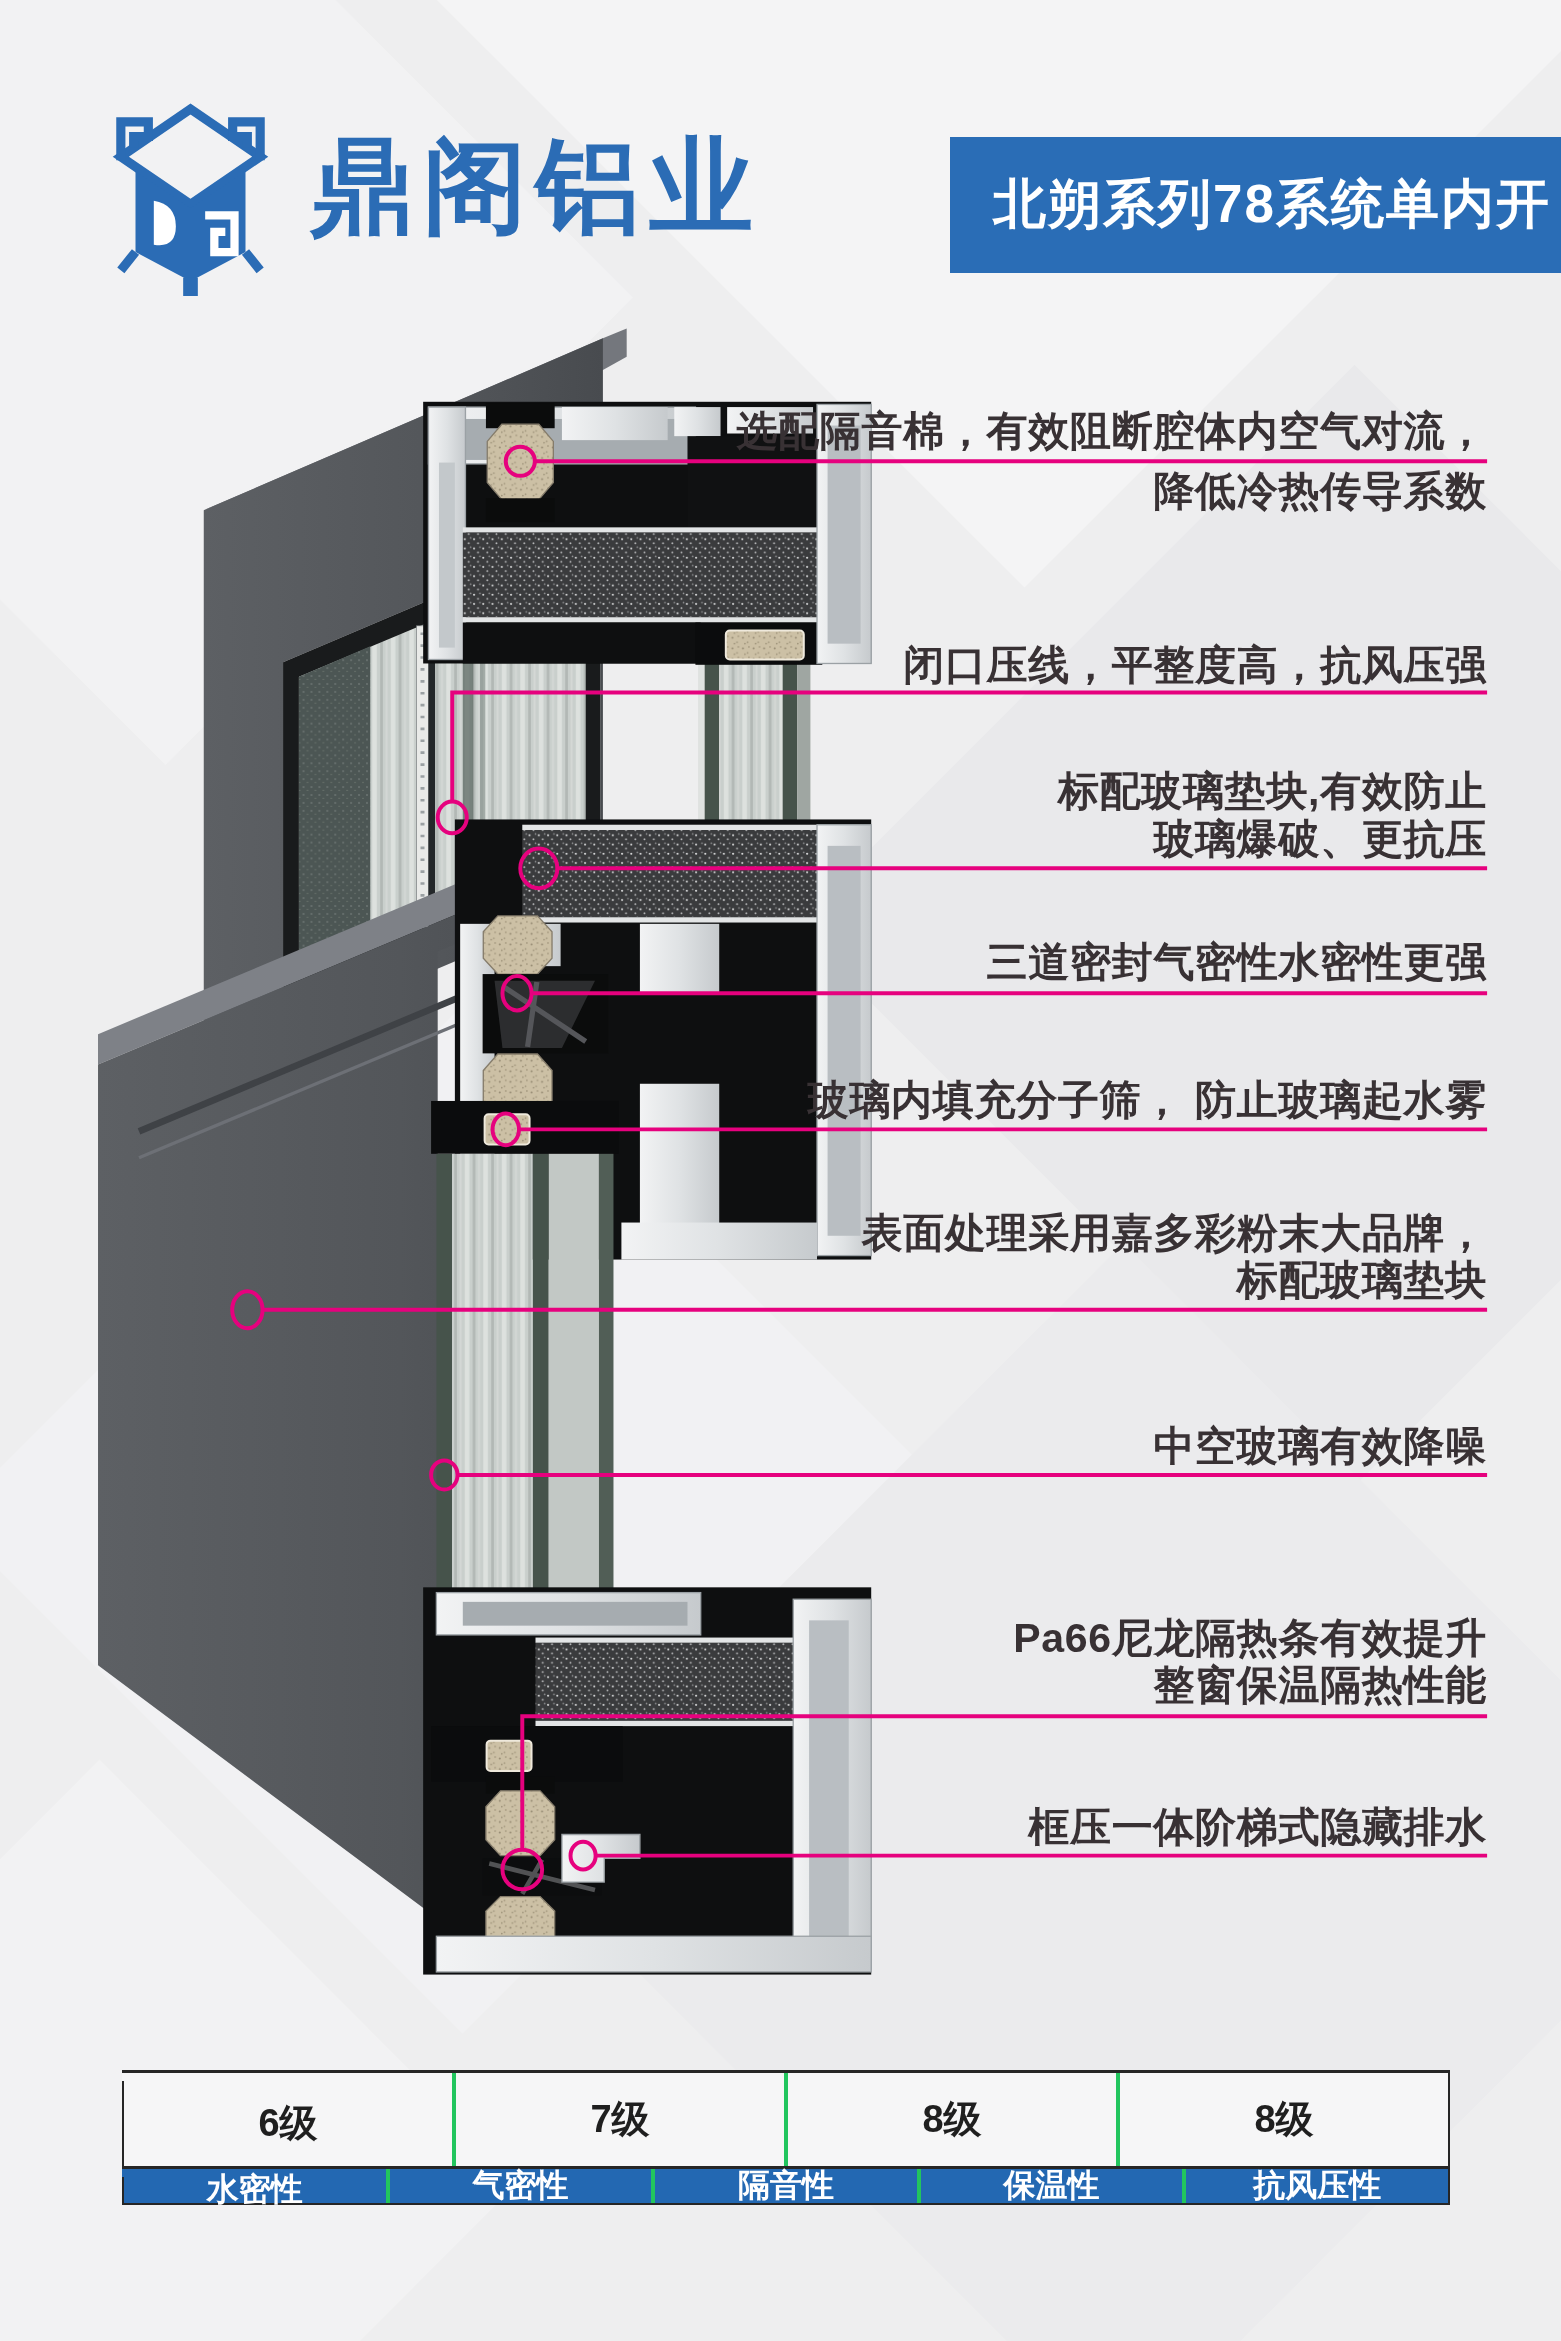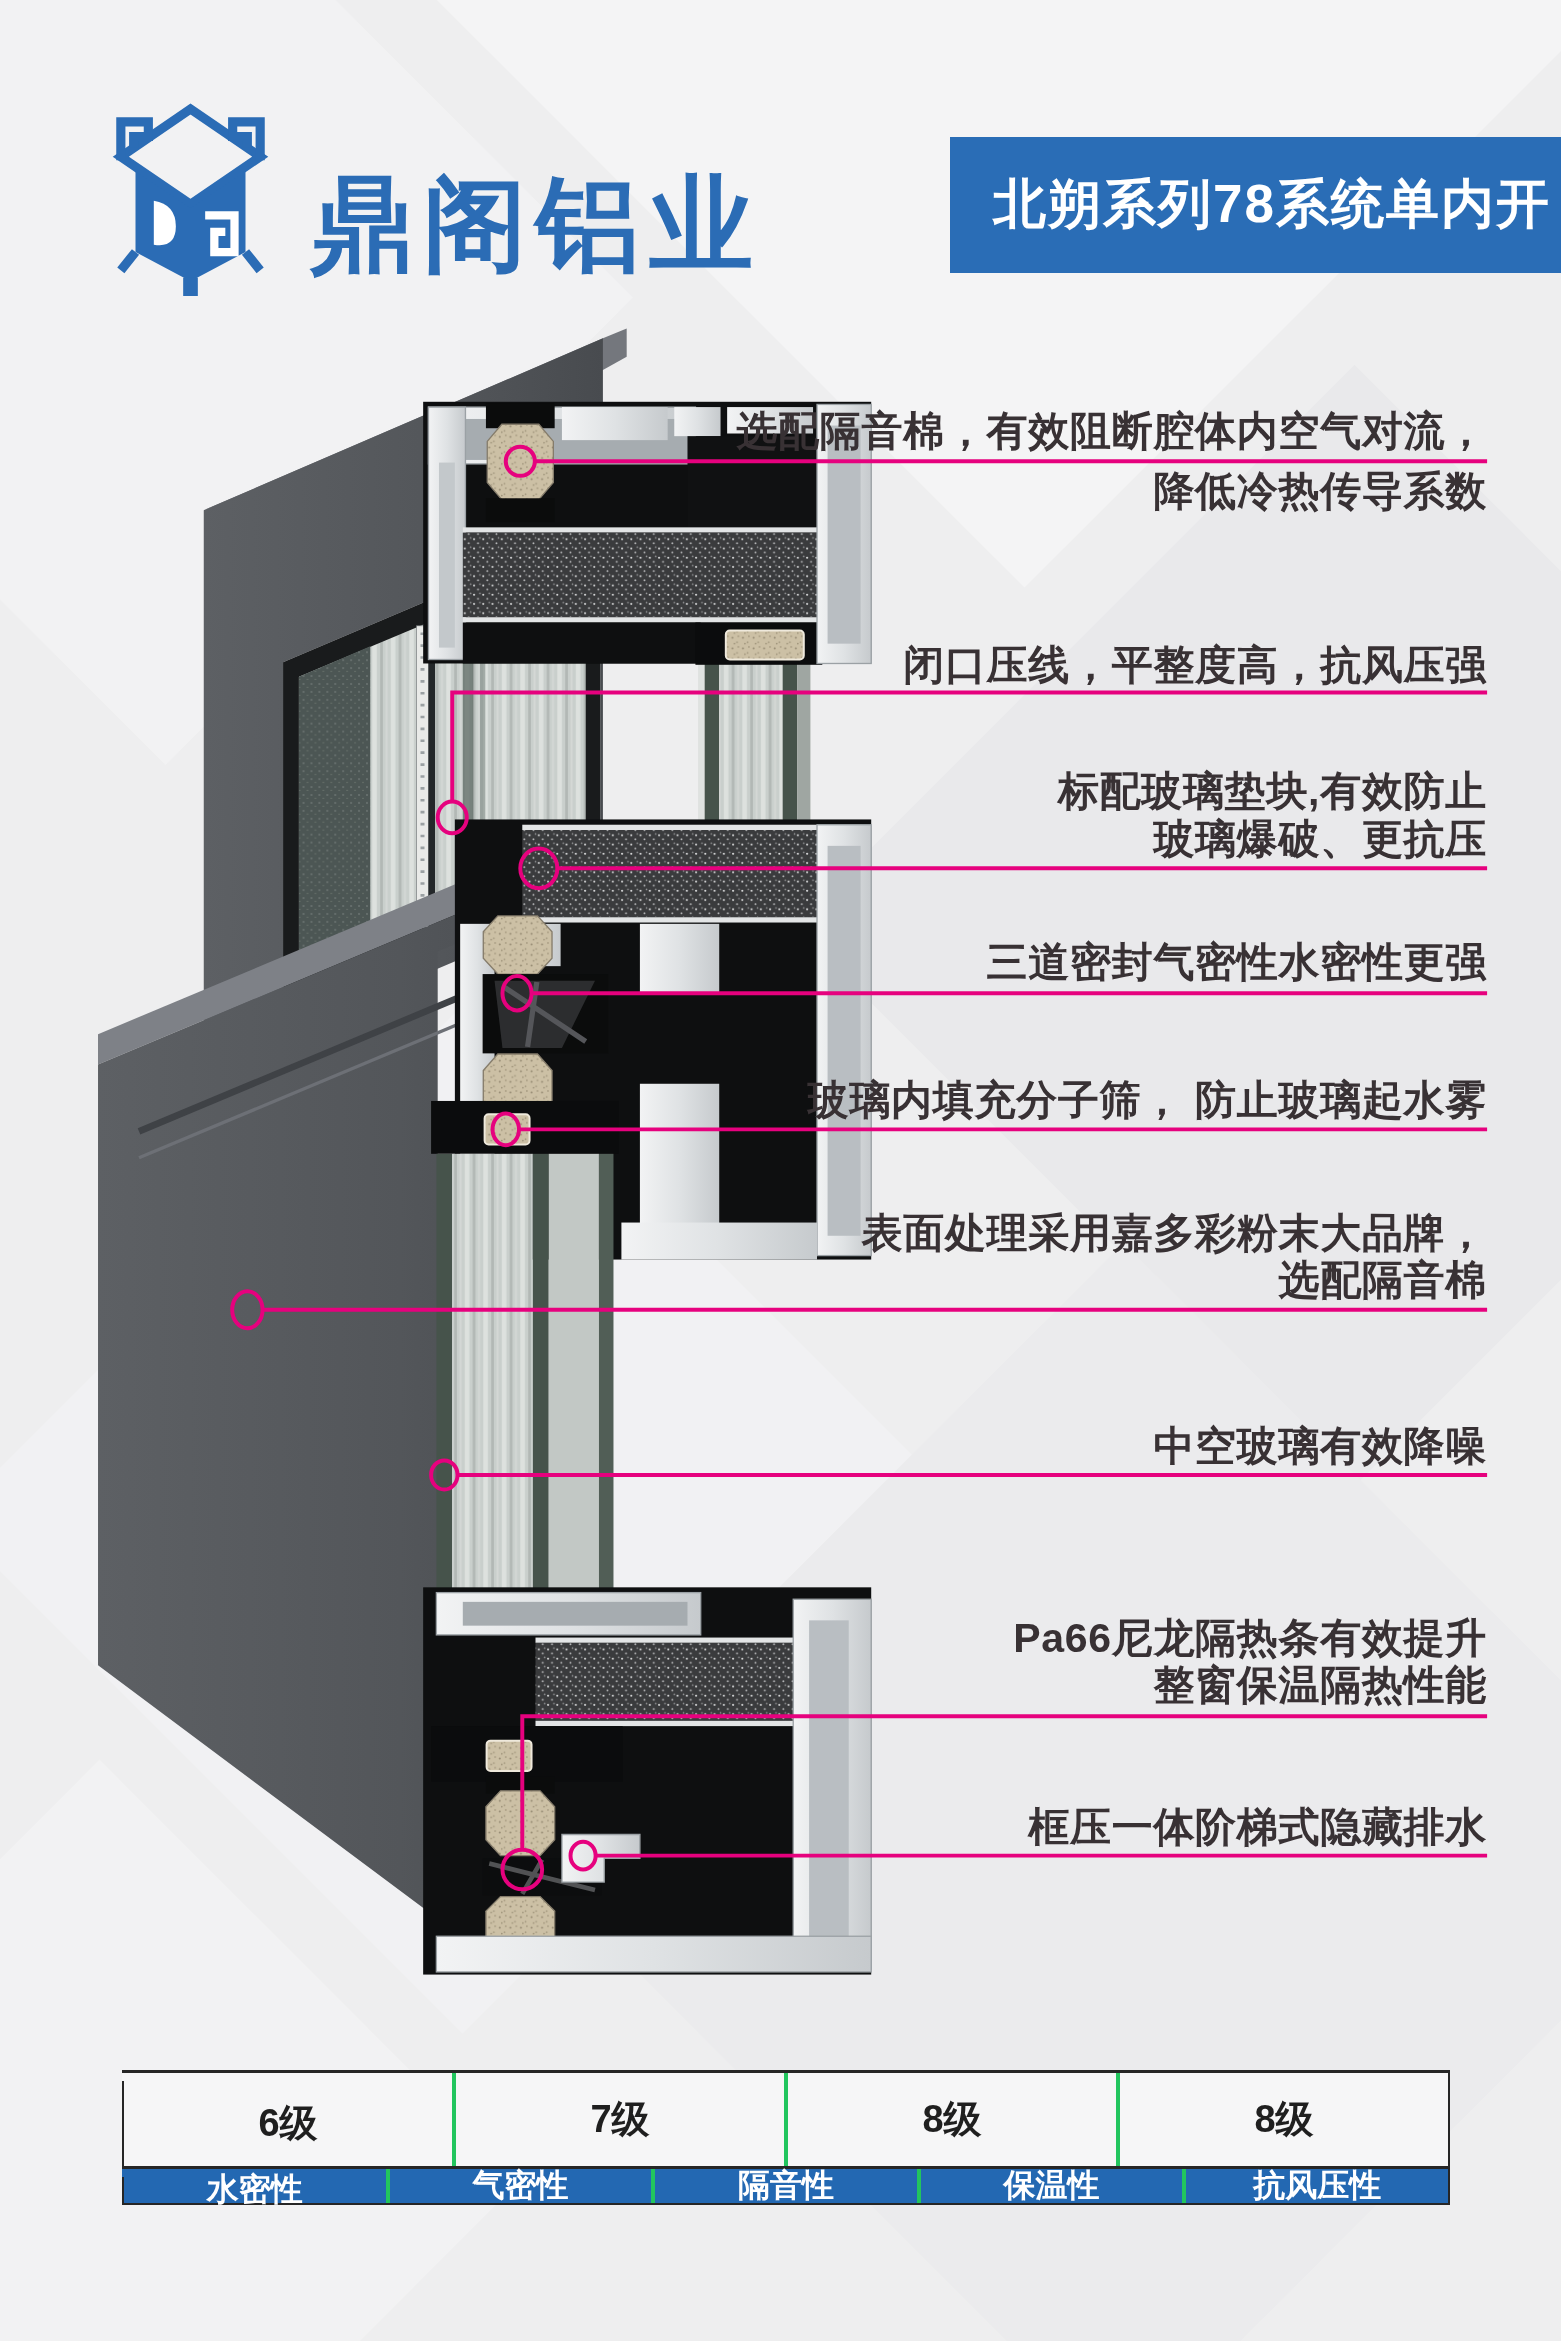--- a/index.html
+++ b/index.html
@@ -3,21 +3,21 @@
 <meta charset="utf-8">
 <style>
   html,body{margin:0;padding:0;}
   body{
     width:1562px;height:2342px;position:relative;overflow:hidden;
     background:#eeeeef;
     font-family:"Liberation Sans", sans-serif;
   }
   .bg-diamond{position:absolute;transform:rotate(45deg);z-index:0;}
   #render-layer{position:absolute;left:0;top:0;z-index:1;}
-  .logo{position:absolute;left:98px;top:98px;z-index:2;display:flex;align-items:flex-end;}
+  .logo{position:absolute;left:98px;top:98px;z-index:2;display:flex;align-items:flex-start;}
   .logo-text{
     font-size:104px;font-weight:700;color:#2b6cb5;letter-spacing:9.3px;
     margin-left:26.4px;margin-top:20px;white-space:nowrap;
   }
   .banner{
     position:absolute;left:950px;top:137px;width:612px;height:136px;z-index:2;
     background:#2a6db6;display:flex;align-items:center;justify-content:center;padding-left:16px;
   }
   .banner-text{color:#ffffff;font-size:53px;font-weight:700;letter-spacing:2px;white-space:nowrap;}
   .callout{
@@ -231,21 +231,21 @@
 </div>
 
 <div class="callout" style="top:411px;">选配隔音棉，有效阻断腔体内空气对流，</div>
 <div class="callout" style="top:471px;">降低冷热传导系数</div>
 <div class="callout" style="top:645px;">闭口压线，平整度高，抗风压强</div>
 <div class="callout" style="top:771px;">标配玻璃垫块,有效防止</div>
 <div class="callout" style="top:819px;">玻璃爆破、更抗压</div>
 <div class="callout" style="top:942px;">三道密封气密性水密性更强</div>
 <div class="callout" style="top:1080px;">玻璃内填充分子筛， 防止玻璃起水雾</div>
 <div class="callout" style="top:1213px;">表面处理采用嘉多彩粉末大品牌，</div>
-<div class="callout" style="top:1260px;">选配隔音棉</div>
+<div class="callout" style="top:1260px;">标配玻璃垫块</div>
 <div class="callout" style="top:1426px;">中空玻璃有效降噪</div>
 <div class="callout" style="top:1618px;">Pa66尼龙隔热条有效提升</div>
 <div class="callout" style="top:1665px;">整窗保温隔热性能</div>
 <div class="callout" style="top:1807px;">框压一体阶梯式隐藏排水</div>
 
 <div class="perf-table">
   <div class="perf-row values">
     <div class="perf-cell">6级</div>
     <div class="perf-cell">7级</div>
     <div class="perf-cell">8级</div>

